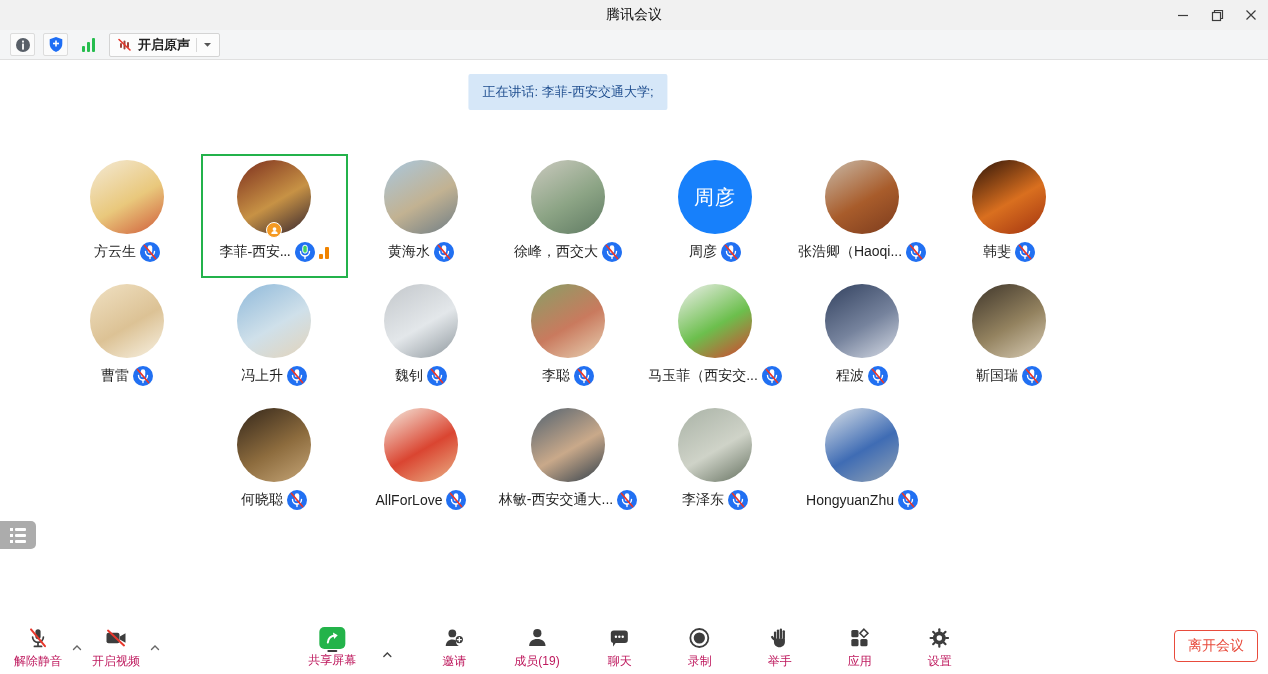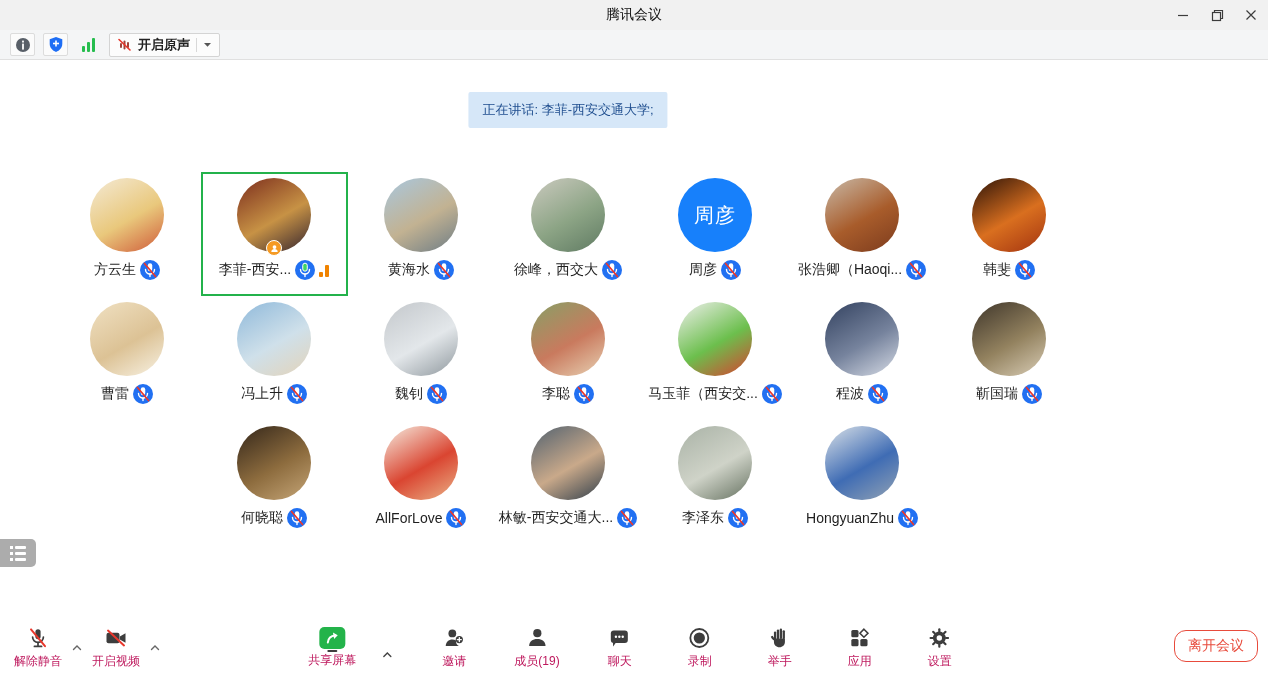--- a/index.html
+++ b/index.html
@@ -19,27 +19,27 @@
   .tb-plain { border:none; background:transparent; }
   .tb-btn { height:24px; display:flex; align-items:center; gap:6px; border:1px solid #d4d4d4; background:#fcfcfc; border-radius:2px; padding:0 7px; font-size:13px; color:#222; }
   .tb-divider { width:1px; height:14px; background:#d8d8d8; }
   .timer-box { height:22px; border:1px solid #d4d4d4; background:#fdfdfd; border-radius:2px; padding:0 8px; font-size:13px; color:#222; display:flex; align-items:center; }
   .signal-bars { display:flex; align-items:flex-end; gap:2px; height:14px; }
   .signal-bars i { width:3px; background:#26bd4e; border-radius:1px; display:block; }
   .grid-glyph { display:grid; grid-template-columns:5px 5px; grid-template-rows:5px 5px; gap:2px; }
   .grid-glyph i { background:#3a3a3a; display:block; }
 
   
-  .main { position:absolute; top:78px; left:0; width:1136px; height:559px; background:#fff;padding-left:27px; }
+  .main { position:absolute; top:60px; left:0; width:1136px; height:559px; background:#fff;padding-left:27px; }
   .banner { position:absolute; top:14px; left:50%; transform:translateX(-50%); background:#d6e7f8; color:#1f4e8f; font-size:13px; padding:9px 14px; border-radius:2px; white-space:nowrap; }
 
   .grid-wrap { position:absolute; top:94px; left:0; width:100%; }
   .grid-row { display:flex; justify-content:center; }
   .cell { width:147px; height:124px; display:flex; flex-direction:column; align-items:center; padding-top:4px; border:2px solid transparent; }
-  .cell.selected { border-color:#23b24b; }
+  .cell.selected { border-color:#23b24b;font-family:Liberation Serif, serif; }
   .avatar { width:74px; height:74px; border-radius:50%; position:relative; display:flex; align-items:center; justify-content:center; flex:none; }
   .avatar .av-text { color:#fff; font-size:20px; letter-spacing:1px; }
   .host-badge { position:absolute; left:50%; bottom:-4px; transform:translateX(-50%); width:16px; height:16px; border-radius:50%; background:#f59a23; border:1.5px solid #fff; display:flex; align-items:center; justify-content:center; }
   .name-row { display:flex; align-items:center; gap:4px; margin-top:8px; max-width:143px; }
   .pname { font-size:14px; color:#1f1f1f; white-space:nowrap; }
   .mic-badge { width:20px; height:20px; border-radius:50%; background:#2170f2; display:flex; align-items:center; justify-content:center; flex:none; }
   .vol-bars { display:flex; align-items:flex-end; gap:2px; height:13px; }
   .vol-bars i { width:4px; background:#f08300; border-radius:1px; display:block; }
 
   .member-tab { position:absolute; left:0; top:461px; width:36px; height:28px; background:#a5a5a5; border-radius:0 5px 5px 0; display:flex; align-items:center; justify-content:center; opacity:.92; }
@@ -48,21 +48,21 @@
   .mt-icon b { width:3px; height:3px; background:#fff; display:block; }
   .mt-icon i { width:11px; height:3px; background:#fff; display:block; border-radius:1px; }
 
   
   .bottombar { position:absolute; left:0; bottom:0; width:1268px; height:54px; background:#fff; }
   .bb-left { position:absolute; left:14px; bottom:4px; display:flex; align-items:flex-start; gap:8px; }
   .bb-center { position:absolute; left:50%; transform:translateX(-50%); bottom:4px; display:flex; align-items:center; gap:40px; }
   .bb-item { display:flex; flex-direction:column; align-items:center; gap:3px; min-width:40px; }
   .bb-label { font-size:12px; color:#be185d; white-space:nowrap; }
   .bb-chevron { margin-top:9px; padding:2px; }
-  .leave-btn { position:absolute; right:10px; bottom:12px; border:1px solid #e84b3c; color:#e84b3c; background:#fff; font-size:14px; padding:6px 13px; border-radius:12px; }
+  .leave-btn { position:absolute; right:10px; bottom:12px; border:1px solid #e84b3c; color:#e84b3c; background:#fff; font-size:14px; padding:6px 13px; border-radius:4px; }
   .share-icon-box { width:26px; height:22px; background:#23b34a; border-radius:5px; display:flex; align-items:center; justify-content:center; position:relative; }
   .share-icon-box::after { content:""; position:absolute; bottom:-3px; left:8px; width:10px; height:2px; background:#3d3d3d; border-radius:1px; }
 </style>
 </head>
 <body>
 
 <div class="titlebar">
   <span class="title">腾讯会议</span>
   <div class="win-controls">
     <div class="win-btn">

